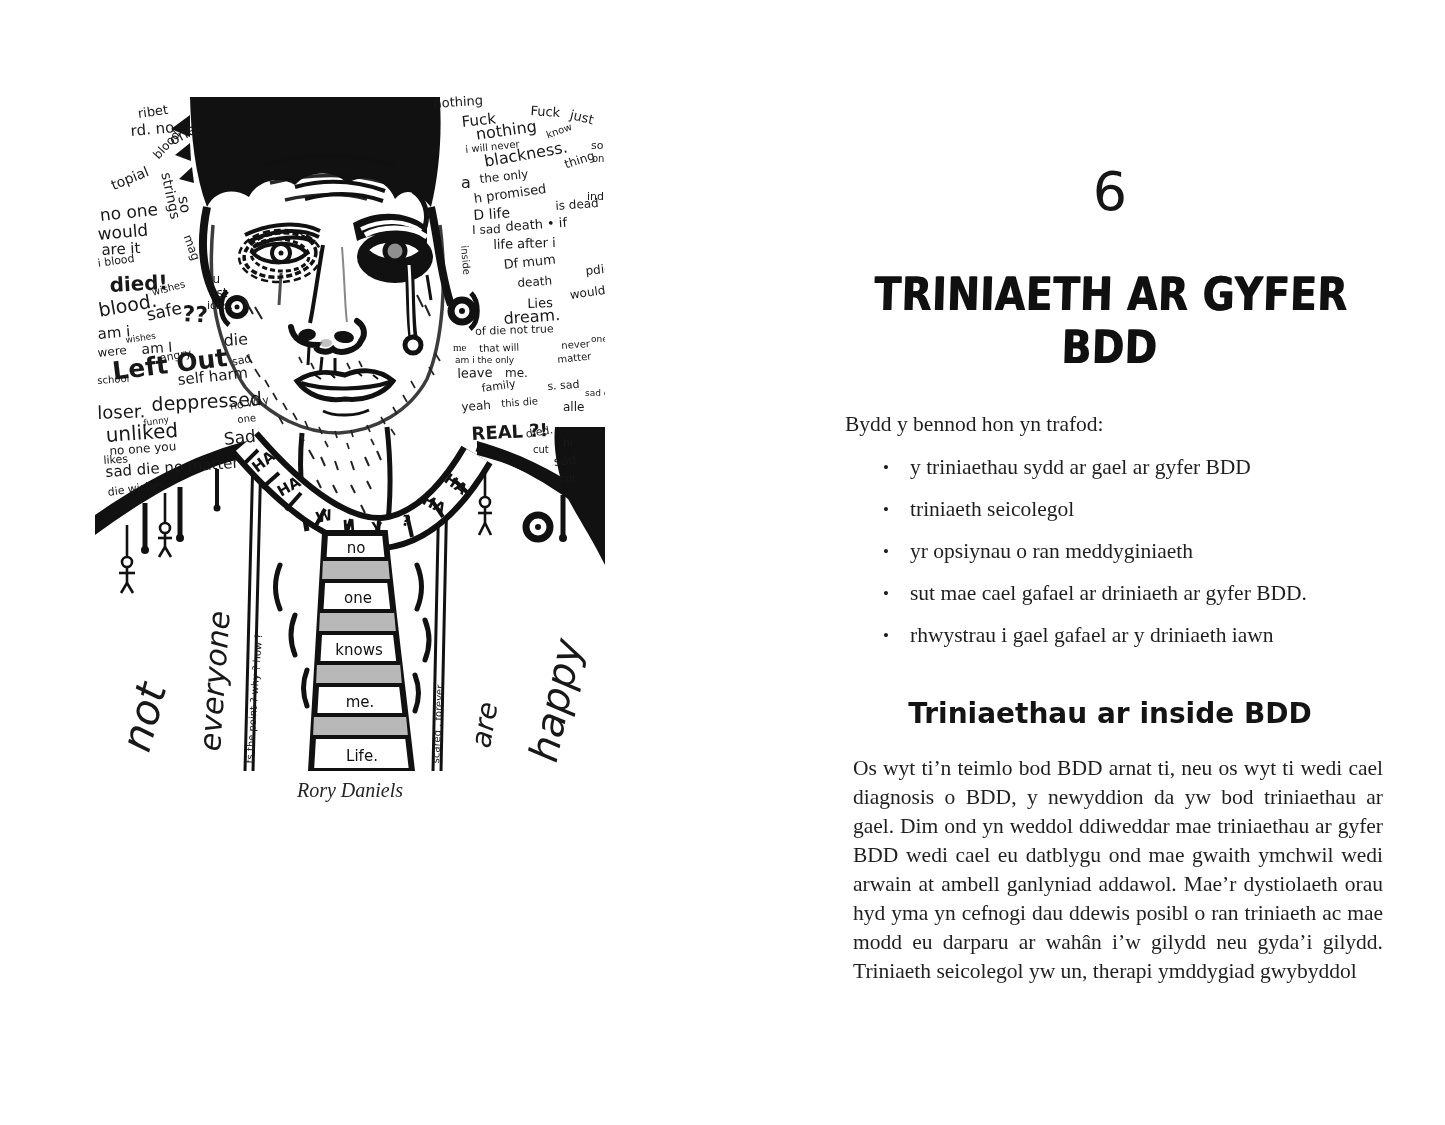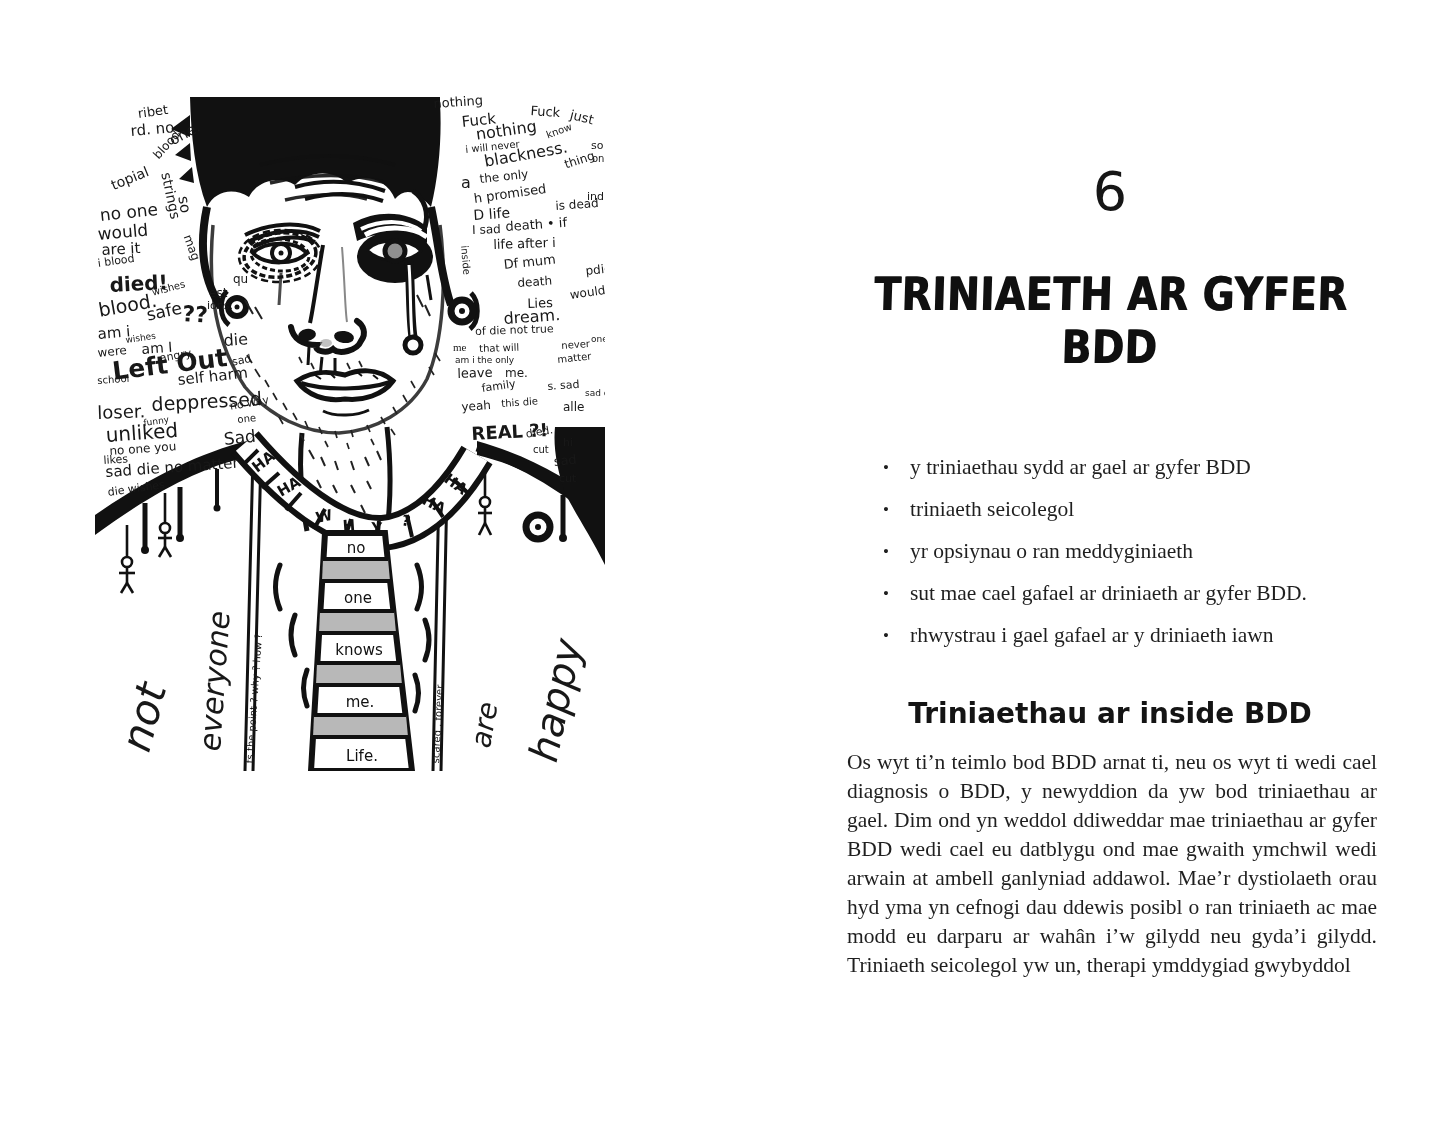--- a/index.html
+++ b/index.html
@@ -20,21 +20,21 @@
   .chaptitle{position:absolute;top:250px;left:-10px;width:550px;text-align:center;
              font-family:"DejaVu Sans", sans-serif;font-weight:800;font-size:39px;
              letter-spacing:0.5px;color:#101010;transform:scaleY(1.18) skewX(-2deg);
              text-shadow:1px 0 #101010;}
   .intro{position:absolute;top:412px;left:0;width:530px;font-size:21.5px;margin:0;}
   .bullets{position:absolute;top:456px;left:38px;width:480px;margin:0;padding:0;list-style:none;}
   .bullets li{position:relative;padding-left:27px;font-size:21.5px;line-height:22px;margin-bottom:20px;}
   .bullets li::before{content:"•";position:absolute;left:0;top:0;font-size:17px;line-height:24px;color:#1f1f1f;}
   .subhead{position:absolute;top:697px;left:0;width:530px;text-align:center;margin:0;
            font-family:"DejaVu Sans", sans-serif;font-weight:700;font-size:28px;color:#141414;}
-  .bodytext{position:absolute;top:746px;left:0;width:530px;margin:2px;font-size:21.5px;
+  .bodytext{position:absolute;top:746px;left:0;width:530px;margin:8px;font-size:21.5px;
             line-height:29px;text-align:justify;color:#1f1f1f;}
   .pagenum{position:absolute;top:1054px;left:0;width:490px;text-align:center;
            font-family:"DejaVu Sans", sans-serif;font-size:17px;color:#3d3d3d;}
 </style>
 </head>
 <body>
 
 <div class="spread">
 
   <div>
@@ -208,21 +208,21 @@
             <span style="left: 14px; top: 84px; font-size: 14px; transform: rotate(-22deg);">topial</span>
             <span style="left: 78px; top: 76px; font-size: 14px; transform: rotate(78deg);">strings</span>
             <span style="left: 4px; top: 112px; font-size: 17px; transform: rotate(-6deg);">no one</span>
             <span style="left: 2px; top: 131px; font-size: 17px; transform: rotate(-5deg);">would</span>
             <span style="left: 6px; top: 148px; font-size: 15px; transform: rotate(-3deg);">are it</span>
             <span style="left: 2px; top: 163px; font-size: 11px; transform: rotate(-8deg);">i blood</span>
             <span style="left: 95px; top: 100px; font-size: 15px; transform: rotate(80deg);">so</span>
             <span style="left: 98px; top: 138px; font-size: 12px; transform: rotate(70deg);">mag</span>
             <span style="left: 14px; top: 180px; font-size: 20px; transform: rotate(-3deg); font-weight: 700;">died!</span>
             <span style="left: 56px; top: 193px; font-size: 10px; transform: rotate(-15deg);">wishes</span>
-            <span style="left: 110px; top: 178px; font-size: 12px; transform: rotate(0deg); padding-left: 28px;">qu</span>
+            <span style="left: 110px; top: 178px; font-size: 12px; transform: rotate(0deg);">qu</span>
             <span style="left: 114px; top: 192px; font-size: 12px; transform: rotate(0deg);">est</span>
             <span style="left: 112px; top: 205px; font-size: 11px; transform: rotate(0deg);">ions.</span>
             <span style="left: 2px; top: 206px; font-size: 19px; transform: rotate(-10deg);">blood.</span>
             <span style="left: 50px; top: 212px; font-size: 17px; transform: rotate(-12deg);">safe</span>
             <span style="left: 88px; top: 208px; font-size: 22px; transform: rotate(4deg); font-weight: 700;">??</span>
             <span style="left: 2px; top: 232px; font-size: 15px; transform: rotate(-5deg);">am i</span>
             <span style="left: 30px; top: 241px; font-size: 9px; transform: rotate(-8deg);">wishes</span>
             <span style="left: 2px; top: 252px; font-size: 12px; transform: rotate(-6deg);">were</span>
             <span style="left: 46px; top: 247px; font-size: 14px; transform: rotate(-4deg);">am I</span>
             <span style="left: 64px; top: 258px; font-size: 11px; transform: rotate(-10deg);">angry</span>
@@ -291,26 +291,28 @@
             <span style="left: 458px; top: 360px; font-size: 13px; transform: rotate(-6deg);">sad</span>
             <span style="left: 464px; top: 378px; font-size: 11px; transform: rotate(0deg);">cut</span>
             <span style="left: 20px; top: 650px; font-size: 42px; transform: rotate(-75deg); font-style: italic;">not</span>
             <span style="left: 100px; top: 655px; font-size: 30px; transform: rotate(-86deg); font-style: italic;">everyone</span>
             <span style="left: 372px; top: 650px; font-size: 28px; transform: rotate(-80deg); font-style: italic;">are</span>
             <span style="left: 428px; top: 662px; font-size: 40px; transform: rotate(-78deg); font-style: italic;">happy</span>
             <span style="left: 150px; top: 668px; font-size: 10px; transform: rotate(-86deg);">ts the point ? why ? how ?</span>
             <span style="left: 336px; top: 668px; font-size: 10px; transform: rotate(-87deg);">scared . forever .</span>
           </div>
       </div>
+      <figcaption>Rory Daniels</figcaption>
     </figure>
   </div>
 
   <div class="rightcol">
     <div class="chapnum">6</div>
     <h1 class="chaptitle">TRINIAETH AR GYFER BDD</h1>
+    <p class="intro">Bydd y bennod hon yn trafod:</p>
     <ul class="bullets">
       <li>y triniaethau sydd ar gael ar gyfer BDD</li>
       <li>triniaeth seicolegol</li>
       <li>yr opsiynau o ran meddyginiaeth</li>
       <li>sut mae cael gafael ar driniaeth ar gyfer BDD.</li>
       <li>rhwystrau i gael gafael ar y driniaeth iawn</li>
     </ul>
     <h2 class="subhead">Triniaethau ar inside BDD</h2>
     <p class="bodytext">Os wyt ti’n teimlo bod BDD arnat ti, neu os wyt ti wedi cael diagnosis o BDD, y newyddion da yw bod triniaethau ar gael. Dim ond yn weddol ddiweddar mae triniaethau ar gyfer BDD wedi cael eu datblygu ond mae gwaith ymchwil wedi arwain at ambell ganlyniad addawol. Mae’r dystiolaeth orau hyd yma yn cefnogi dau ddewis posibl o ran triniaeth ac mae modd eu darparu ar wahân i’w gilydd neu gyda’i gilydd. Triniaeth seicolegol yw un, therapi ymddygiad gwybyddol</p>
   </div>

